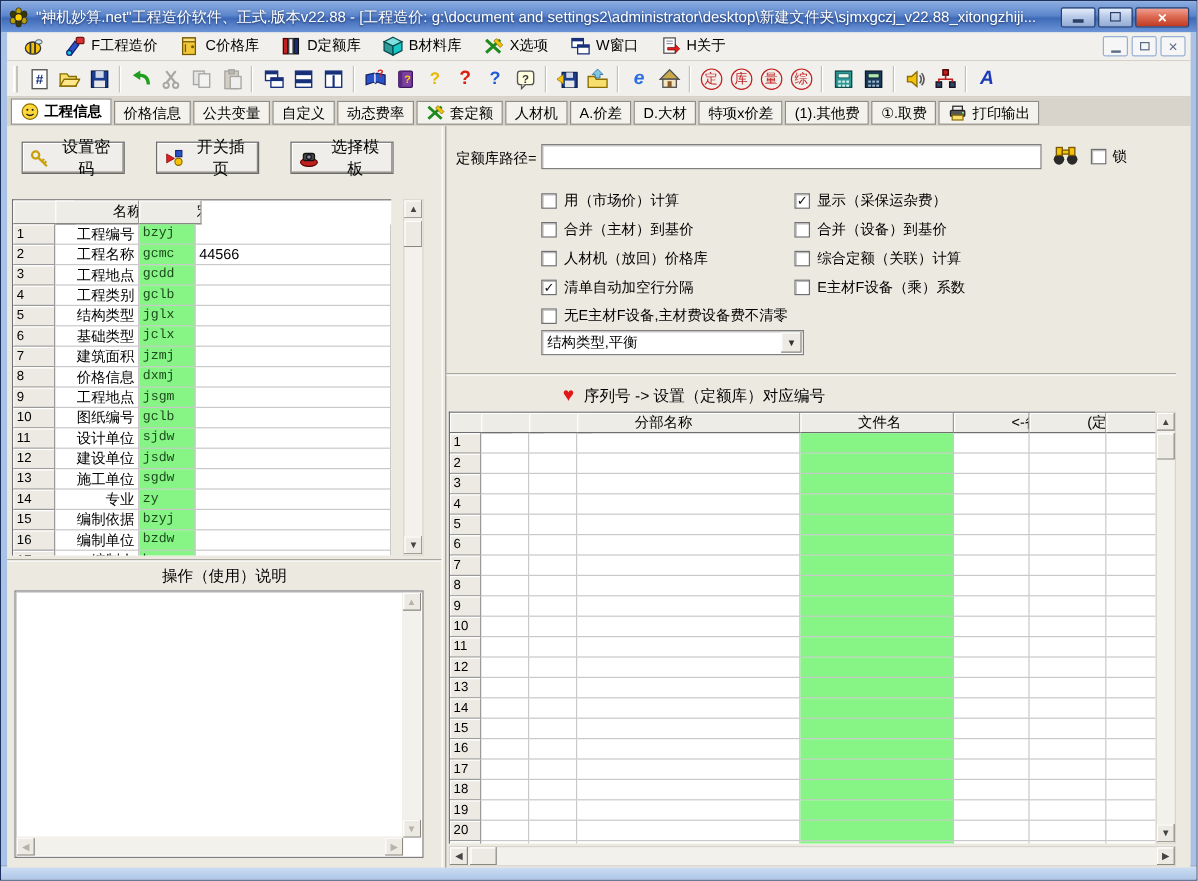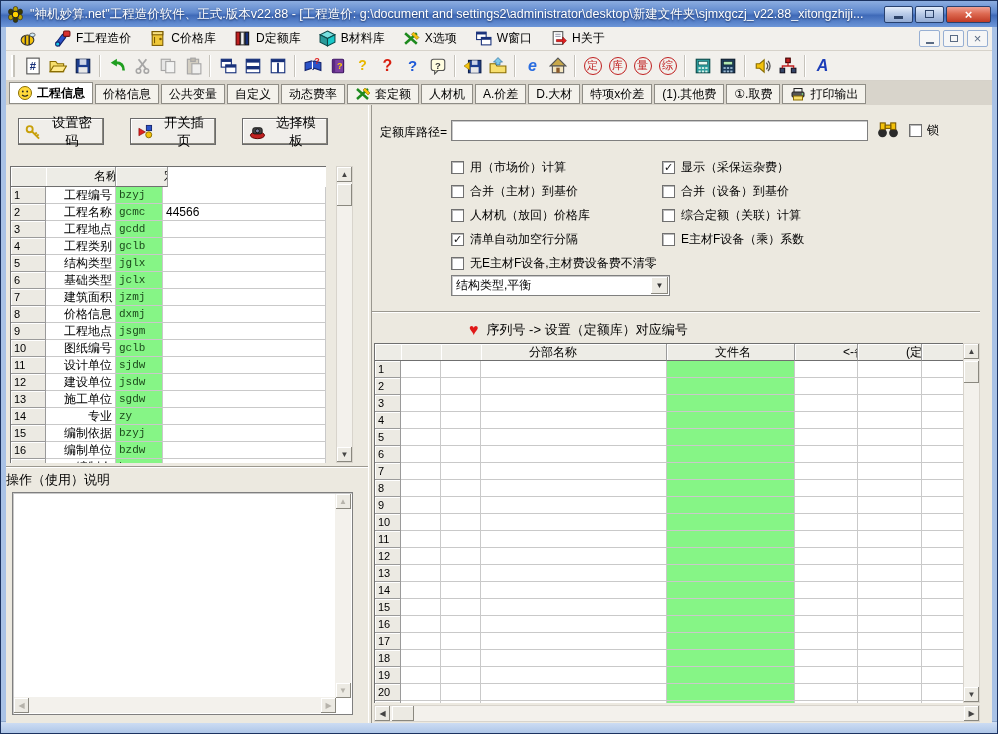--- a/index.html
+++ b/index.html
@@ -114,21 +114,21 @@
   .cell.hdr { background:#edece6; border-right:1px solid #9a9a9a; border-bottom:1px solid #6f6f6f;
     box-shadow:inset 1px 1px 0 #fff;padding-left:48px; }
   .cell.rownum { background:#eceae3; border-right:1px solid #9a9a9a; border-bottom:1px solid #9a9a9a;
     box-shadow:inset 1px 1px 0 #fff; font-size:11px; }
   .cell.name { justify-content:flex-end; }
   .cell.macro { background:#86f586; font-family:"Liberation Mono","DejaVu Sans Mono",monospace;
     font-size:11px; color:#1c4a1c; }
   .cell.filecell { background:#86f586; }
   .lp-vsb { left:330px; top:61px; width:17px; height:297px; }
   .lp-groove { position:absolute; left:0; right:0; top:361px; }
-  .lp-help-title { position:absolute; left:0; right:0; top:366px; text-align:left; font-size:13px; }
+  .lp-help-title { position:absolute; left:0; right:0; top:366px; text-align:center; font-size:13px; }
   .lp-help-box { position:absolute; left:6px; top:387px; width:341px; height:223px; }
   .lp-help-vsb { right:1px; top:1px; width:16px; height:204px; border:none; }
   .lp-help-hsb { left:1px; bottom:1px; height:16px; width:322px; border:none; }
 
   
   .path-row { position:absolute; left:0; top:14px; right:0; height:24px;font-family:Liberation Mono, monospace; }
   .path-label { position:absolute; left:8px; top:5px; }
   .path-input { position:absolute; left:79px; top:1px; width:417px; height:21px;
     border:1px solid #7f7f7f; box-shadow:inset 1px 1px 0 #c9c9c9; padding:0 3px;
     font-family:inherit; font-size:12px; background:#fff; }

